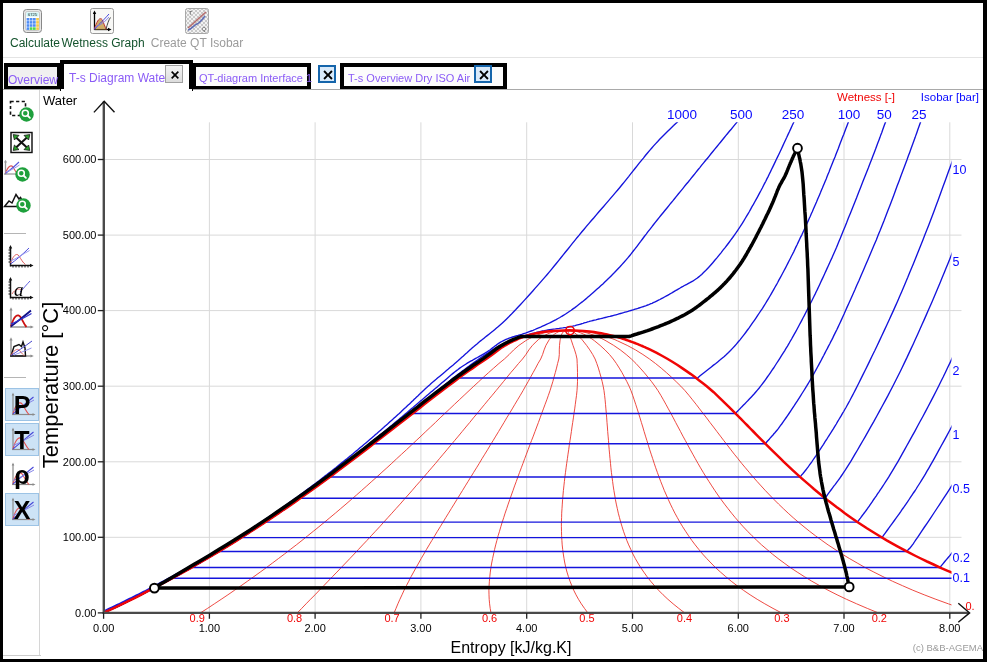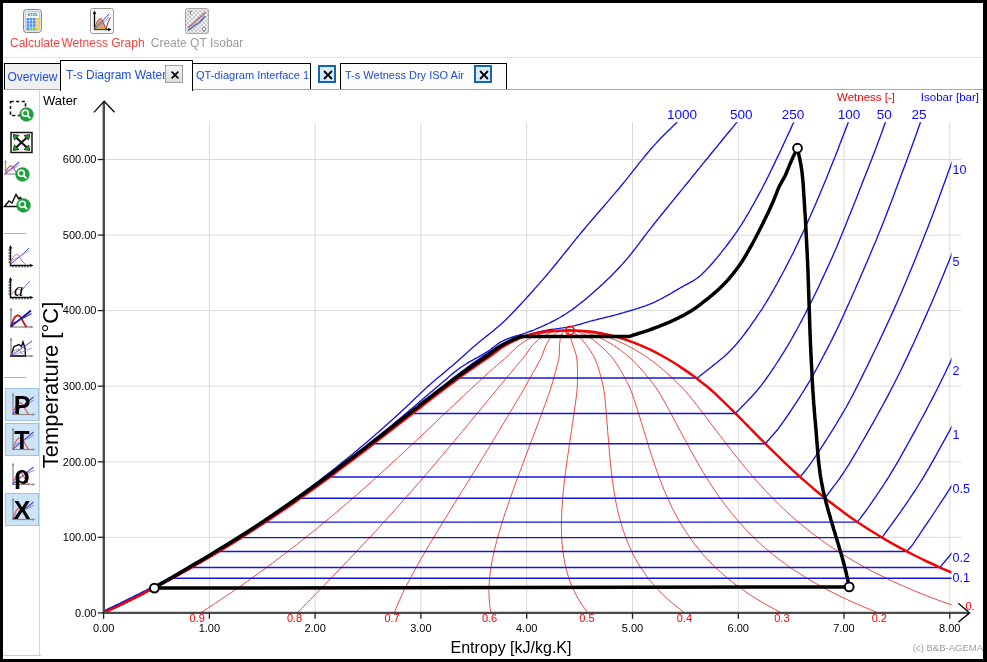--- a/index.html
+++ b/index.html
@@ -1,18 +1,18 @@
 <!DOCTYPE html>
 <html><head><meta charset="utf-8"><style>
 html,body{margin:0;padding:0}
 body{width:987px;height:662px;position:relative;background:#fff;font-family:"Liberation Sans",sans-serif;overflow:hidden}
 .abs{position:absolute}
 #frame{position:absolute;left:0;top:0;width:987px;height:662px;border-left:3px solid #000;border-top:3px solid #000;border-right:4px solid #000;border-bottom:3px solid #000;box-sizing:border-box;z-index:60;pointer-events:none}
-.tlabel{position:absolute;font-size:12px;color:#ef4444;white-space:nowrap;transform:translateX(-50%)}
-.tab{position:absolute;box-sizing:border-box;border:1px solid #000000;font-size:12px;color:#1d4ed8;white-space:nowrap}
+.tlabel{position:absolute;font-size:12px;color:#14532d;white-space:nowrap;transform:translateX(-50%)}
+.tab{position:absolute;box-sizing:border-box;border:4px solid #000000;font-size:12px;color:#8b5cf6;white-space:nowrap}
 .xbtn{position:absolute;width:18px;height:18px;box-sizing:border-box;top:65px;z-index:10}
 .xa{border:1px solid #a0a0a0;background:linear-gradient(#f4f4f4,#dcdcdc)}
 .xb{border:2px solid #1565ab;background:#d9eafa}
 .xbtn svg{position:absolute;left:2px;top:2px}
 </style></head><body>
 
 <div class="abs" style="left:23px;top:9px"><svg width="19" height="24" viewBox="0 0 19 24">
 <rect x="0.5" y="0.5" width="18" height="23" rx="3" fill="#e8e8e8" stroke="#888"></rect>
 <rect x="2.5" y="2.5" width="14" height="19" rx="2" fill="#fff" stroke="#aaa" stroke-width="0.6"></rect>
 <rect x="3.5" y="3.5" width="12" height="4" fill="#c5f0f2"></rect>
@@ -77,21 +77,21 @@
     <svg width="14" height="14" viewBox="0 0 14 14">
       <path d="M3.2 1.6 L7 5.4 L10.8 1.6 L12.4 3.2 L8.6 7 L12.4 10.8 L10.8 12.4 L7 8.6 L3.2 12.4 L1.6 10.8 L5.4 7 L1.6 3.2 Z" fill="#000" transform="translate(1.9 1.9) scale(0.73)"></path>
     </svg>
   </div>
 <div class="tab" style="left:192px;top:63px;width:119px;height:27px;background:#fcfcfc;padding:5px 0 0 3px;font-size:11px">QT-diagram Interface 1</div>
 <div class="xbtn xb" style="left:318px">
     <svg width="12" height="12" viewBox="0 0 14 14">
       <path d="M3.2 1.6 L7 5.4 L10.8 1.6 L12.4 3.2 L8.6 7 L12.4 10.8 L10.8 12.4 L7 8.6 L3.2 12.4 L1.6 10.8 L5.4 7 L1.6 3.2 Z" fill="#000"></path>
     </svg>
   </div>
-<div class="tab" style="left:340px;top:63px;width:167px;height:27px;background:#fcfcfc;padding:5px 0 0 4px;font-size:11px">T-s Wetness Dry ISO Air</div>
+<div class="tab" style="left:340px;top:63px;width:167px;height:27px;background:#fcfcfc;padding:5px 0 0 4px;font-size:11px">T-s Overview Dry ISO Air</div>
 <div class="xbtn xb" style="left:474px">
     <svg width="12" height="12" viewBox="0 0 14 14">
       <path d="M3.2 1.6 L7 5.4 L10.8 1.6 L12.4 3.2 L8.6 7 L12.4 10.8 L10.8 12.4 L7 8.6 L3.2 12.4 L1.6 10.8 L5.4 7 L1.6 3.2 Z" fill="#000"></path>
     </svg>
   </div>
 <div class="abs" style="left:3px;top:89px;width:980px;height:1px;background:#a9a9a9"></div>
 <div class="abs" style="left:61px;top:89px;width:131px;height:2px;background:#fff;z-index:6"></div>
 
 <div class="abs" style="left:9px;top:99px"><svg width="26" height="24" viewBox="0 0 26 24">
 <g stroke="#111" stroke-width="1.6" stroke-dasharray="3.2 2.4" fill="none">

